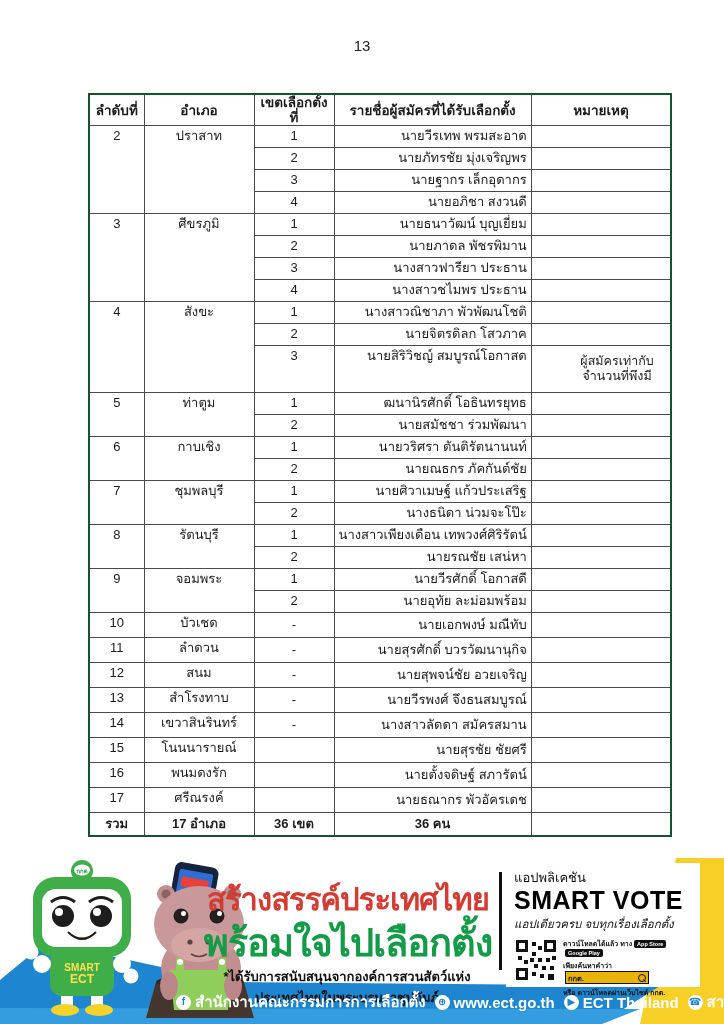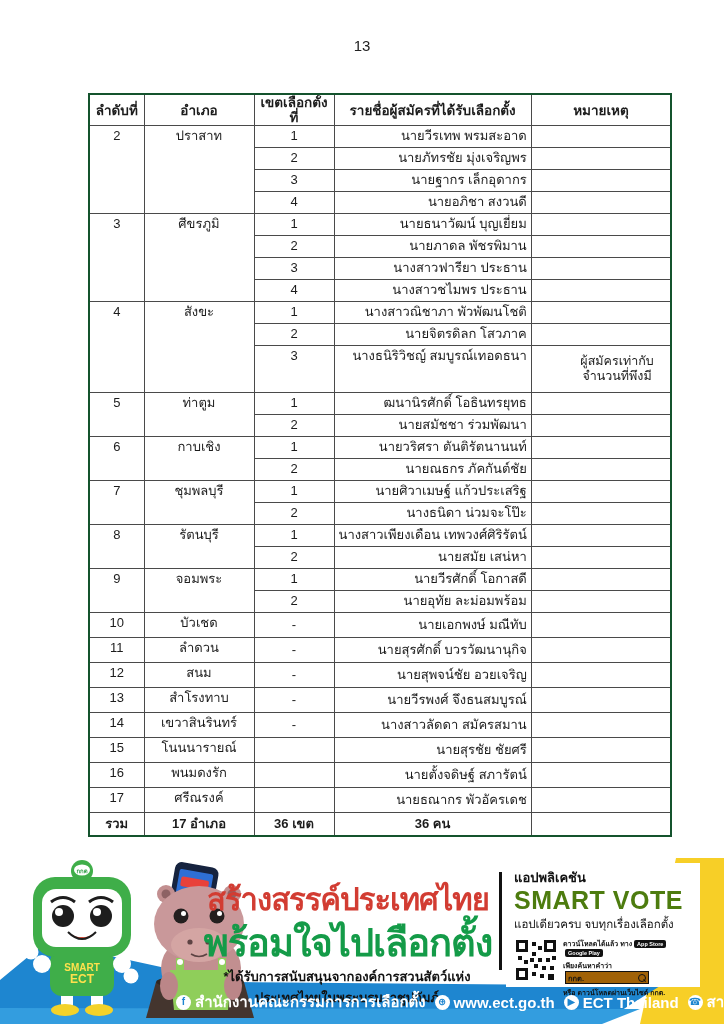--- a/index.html
+++ b/index.html
@@ -27,30 +27,30 @@
   .mascots{position:absolute;left:4px;top:0px;}
   .slogan1{position:absolute;left:198px;top:16px;width:300px;text-align:center;
            font-size:31px;font-weight:800;color:#d23c32;letter-spacing:-1px;}
   .slogan2{position:absolute;left:198px;top:54px;width:300px;text-align:center;
            font-size:38px;font-weight:800;color:#149b48;letter-spacing:-1px;}
   .footnote{position:absolute;left:196px;top:108px;width:302px;text-align:center;
             font-size:13px;font-weight:700;color:#111;}
   .divider{position:absolute;left:499px;top:14px;width:2.5px;height:98px;background:#111;}
   .app-card{position:absolute;left:506px;top:5px;width:194px;height:124px;background:#fff;
             padding:4px 8px;box-sizing:border-box;}
-  .app-title-small{font-size:13px;color:#111;font-weight:bold;}
-  .app-title-big{font-size:25px;font-weight:800;color:#4d7c0f;letter-spacing:0.5px;line-height:1.0;}
-  .app-subtitle{font-size:11.5px;color:#111;margin-top:2px;}
+  .app-title-small{font-size:13px;color:#111;}
+  .app-title-big{font-size:25px;font-weight:800;color:#000000;letter-spacing:0.5px;line-height:1.0;}
+  .app-subtitle{font-size:11.5px;color:#111;margin-top:2px;font-style:italic;}
   .app-row{display:flex;margin-top:5px;gap:5px;}
   .qr{flex:0 0 auto;}
   .app-lines{flex:1;display:flex;flex-direction:column;gap:3px;font-size:7px;color:#111;font-weight:700;}
   .badge{display:inline-block;background:#111;color:#fff;border-radius:2px;
          font-size:5.5px;padding:1px 3px;font-weight:700;vertical-align:middle;margin-left:2px;}
   .search-box{display:inline-flex;align-items:center;justify-content:space-between;
-          background:#a16207;border:1.2px solid #111;width:78px;height:11px;padding:0 2px;
+          background:#eab308;border:1.2px solid #111;width:78px;height:11px;padding:0 2px;
           font-size:7.5px;font-weight:800;vertical-align:middle;margin-left:2px;}
   .mag{width:6px;height:6px;border:1.2px solid #111;border-radius:50%;position:relative;display:inline-block;}
   .mag::after{content:"";position:absolute;width:3px;height:1.2px;background:#111;
           transform:rotate(45deg);left:4px;top:5px;}
   .banner-footer{position:absolute;left:176px;top:132px;right:2px;display:flex;
           align-items:center;gap:9px;white-space:nowrap;}
   .footer-item{display:flex;align-items:center;gap:4px;}
   .footer-label{color:#fff;font-size:15px;font-weight:700;}
   .ficon{width:15px;height:15px;border-radius:50%;background:#fff;color:#1e86d0;
          display:flex;align-items:center;justify-content:center;font-size:10px;
@@ -132,21 +132,21 @@
           <td class="name-cell">นางสาวณิชาภา พัวพัฒนโชติ</td>
           <td class="remark-cell"></td>
         </tr>
         <tr>
           <td class="center zone-cell">2</td>
           <td class="name-cell">นายจิตรดิลก โสวภาค</td>
           <td class="remark-cell"></td>
         </tr>
         <tr class="tall">
           <td class="center zone-cell">3</td>
-          <td class="name-cell">นางธนิริวิชญ์ สมบูรณ์เทอดธนา</td>
+          <td class="name-cell">นายสิริวิชญ์ สมบูรณ์โอกาสด</td>
           <td class="remark-cell">
             <div>ผู้สมัครเท่ากับ</div>
             <div>จำนวนที่พึงมี</div>
           </td>
         </tr>
         <tr>
           <td class="span-cell" rowspan="2">5</td>
           <td class="span-cell" rowspan="2">ท่าตูม</td>
           <td class="center zone-cell">1</td>
           <td class="name-cell">ฒนานิรศักดิ์ โอธินทรยุทธ</td>
@@ -183,21 +183,21 @@
         </tr>
         <tr>
           <td class="span-cell" rowspan="2">8</td>
           <td class="span-cell" rowspan="2">รัตนบุรี</td>
           <td class="center zone-cell">1</td>
           <td class="name-cell">นางสาวเพียงเดือน เทพวงศ์ศิริรัตน์</td>
           <td class="remark-cell"></td>
         </tr>
         <tr>
           <td class="center zone-cell">2</td>
-          <td class="name-cell">นายสมัย เสน่หา</td>
+          <td class="name-cell">นายรณชัย เสน่หา</td>
           <td class="remark-cell"></td>
         </tr>
         <tr>
           <td class="span-cell" rowspan="2">9</td>
           <td class="span-cell" rowspan="2">จอมพระ</td>
           <td class="center zone-cell">1</td>
           <td class="name-cell">นายวีรศักดิ์ โอกาสดี</td>
           <td class="remark-cell"></td>
         </tr>
         <tr>

